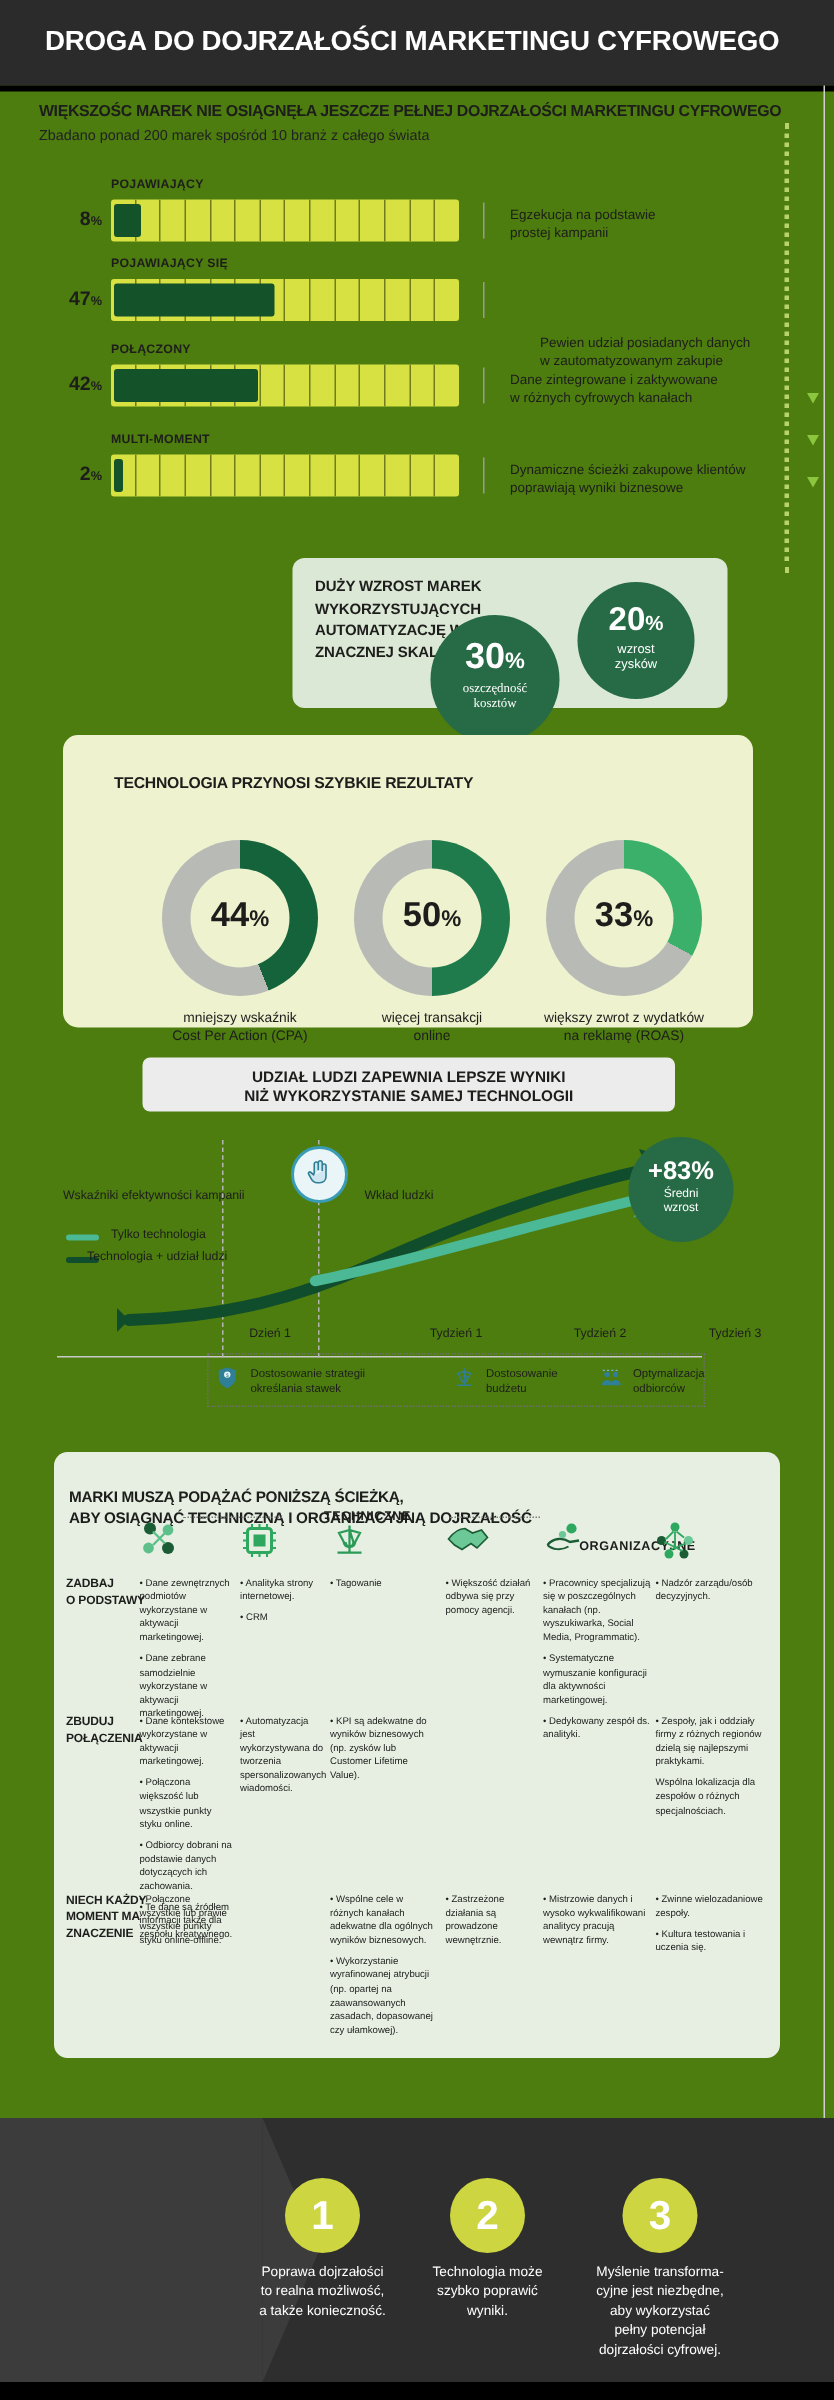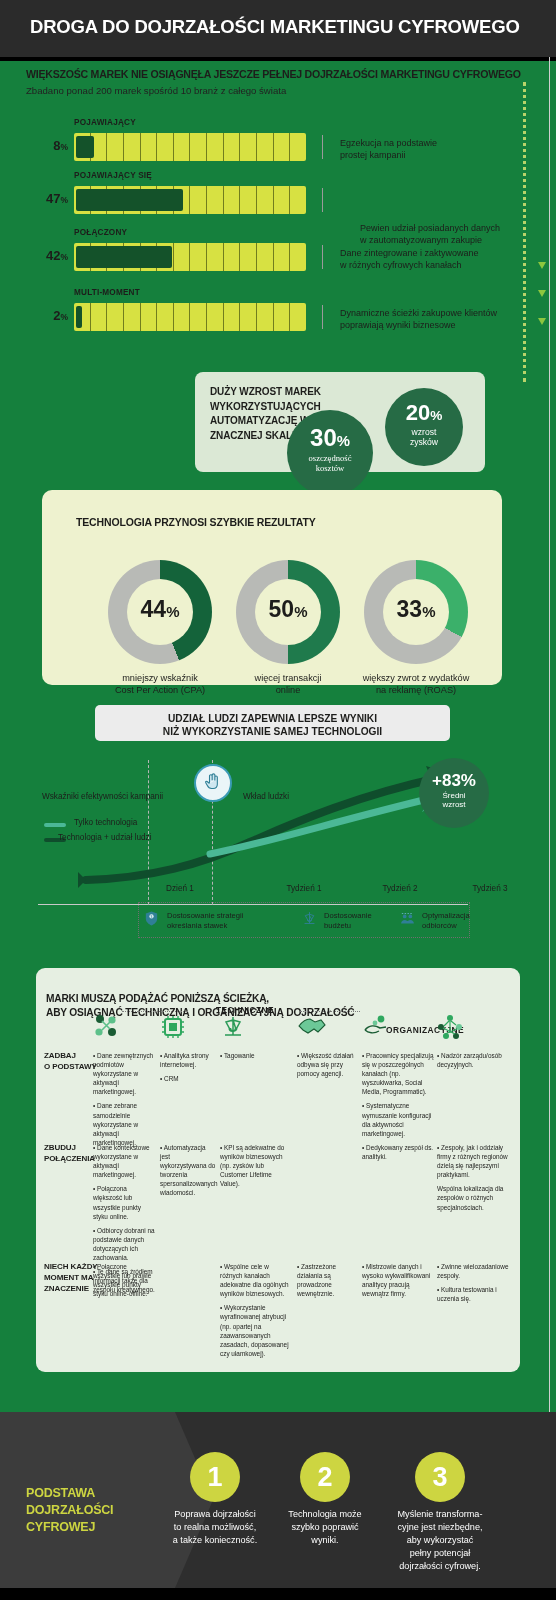--- a/index.html
+++ b/index.html
@@ -1,18 +1,18 @@
 <!DOCTYPE html>
 <html><head>
 <meta charset="utf-8">
 <style>
   html,body{margin:0;padding:0;background:#fff;}
   body{width:556px;height:1600px;position:relative;overflow:hidden;
        font-family:"Liberation Sans","DejaVu Sans",sans-serif;color:#1d1d1b;}
-  .wrap{position:relative;width:556px;height:1600px;background:#15803d;}
+  .wrap{position:relative;width:556px;height:1600px;background:#4d7c0f;}
 
   
   .header{position:absolute;left:0;top:0;width:556px;height:57px;background:#2b2b2b;}
   .header-title{position:absolute;left:30px;top:16px;font-size:18.5px;font-weight:bold;
       color:#fff;letter-spacing:-0.2px;}
   .header-rule{position:absolute;left:0;top:57px;width:556px;height:4px;background:#000;}
 
   
   .s1-title{position:absolute;left:26px;top:68px;font-size:10.6px;font-weight:bold;letter-spacing:-0.25px;}
   .s1-sub{position:absolute;left:26px;top:85px;font-size:9.6px;color:#222;}
@@ -383,21 +383,20 @@
         <p>• Mistrzowie danych i wysoko wykwalifikowani analitycy pracują wewnątrz firmy.</p>
       </div>
       <div class="s5-cell" style="left: 437px; top: 1262px; width: 72px;">
         <p>• Zwinne wielozadaniowe zespoły.</p>
         <p>• Kultura testowania i uczenia się.</p>
       </div>
     </div>
 
   <div class="footer"></div>
   <div class="foot-chev"></div>
-  <div class="foot-title">PODSTAWA<br>DOJRZAŁOŚCI<br>CYFROWEJ</div>
   <div id="footer-host">
       <div class="foot-num" style="left: 190px; top: 1452px;">1</div>
       <div class="foot-txt" style="left: 151px; top: 1508px;">Poprawa dojrzałości<br>to realna możliwość,<br>a także konieczność.</div>
       <div class="foot-num" style="left: 300px; top: 1452px;">2</div>
       <div class="foot-txt" style="left: 261px; top: 1508px;">Technologia może<br>szybko poprawić<br>wyniki.</div>
       <div class="foot-num" style="left: 415px; top: 1452px;">3</div>
       <div class="foot-txt" style="left: 376px; top: 1508px;">Myślenie transforma-<br>cyjne jest niezbędne,<br>aby wykorzystać<br>pełny potencjał<br>dojrzałości cyfrowej.</div>
     </div>
   <div class="footer-bottom"></div>
 </div>

